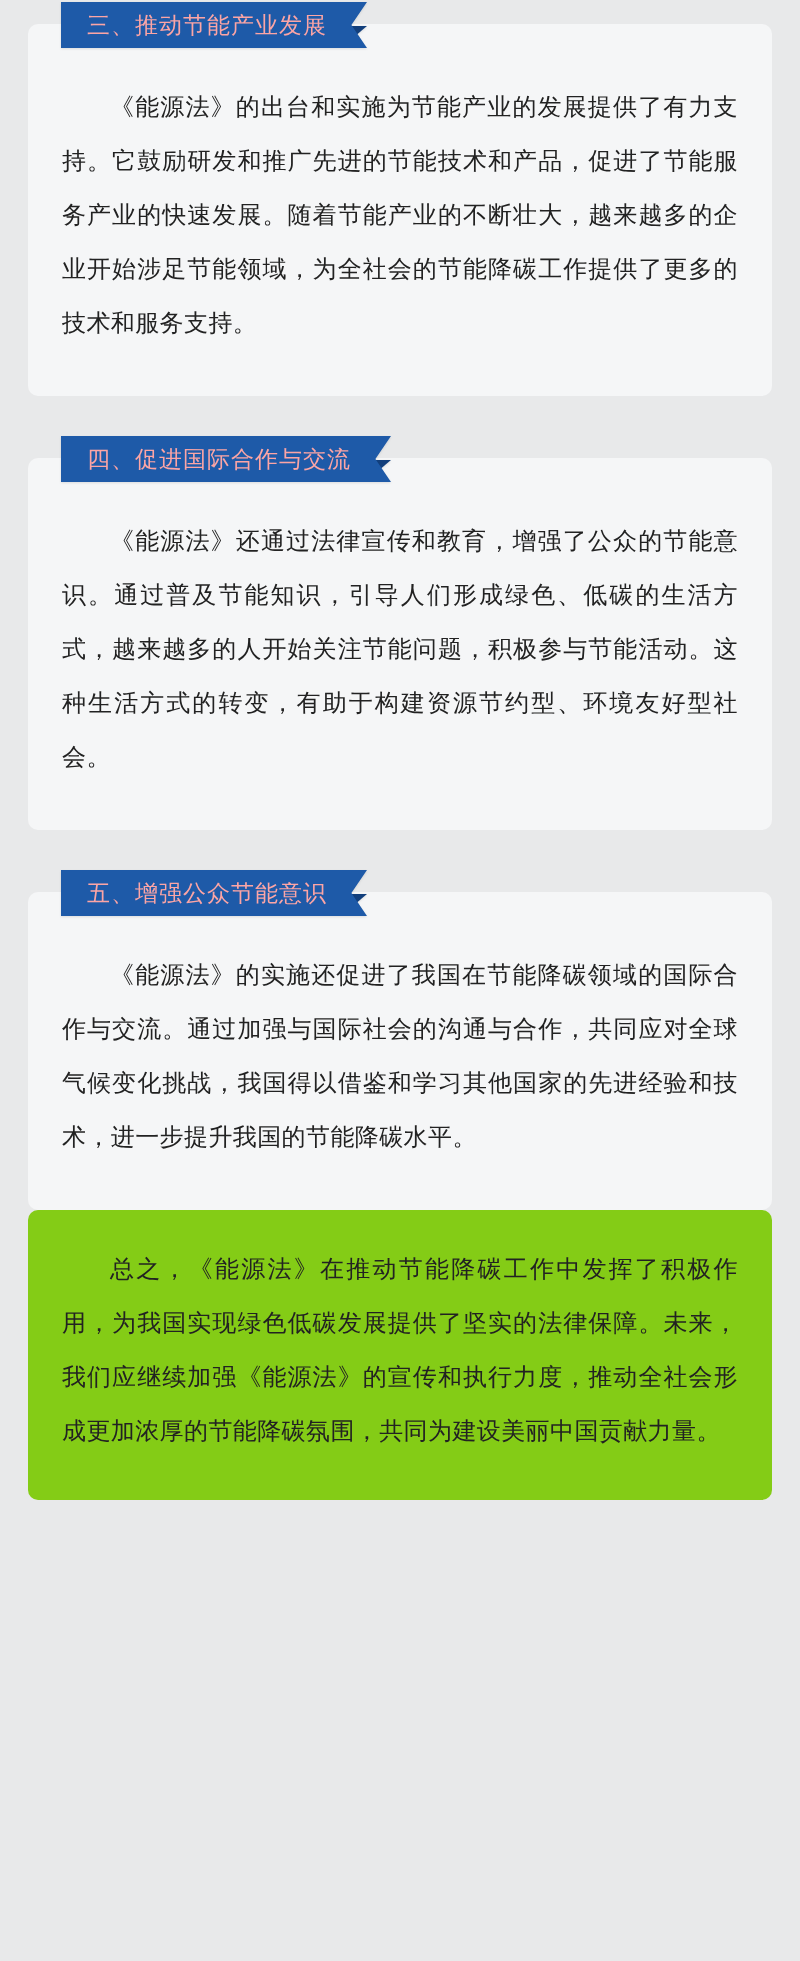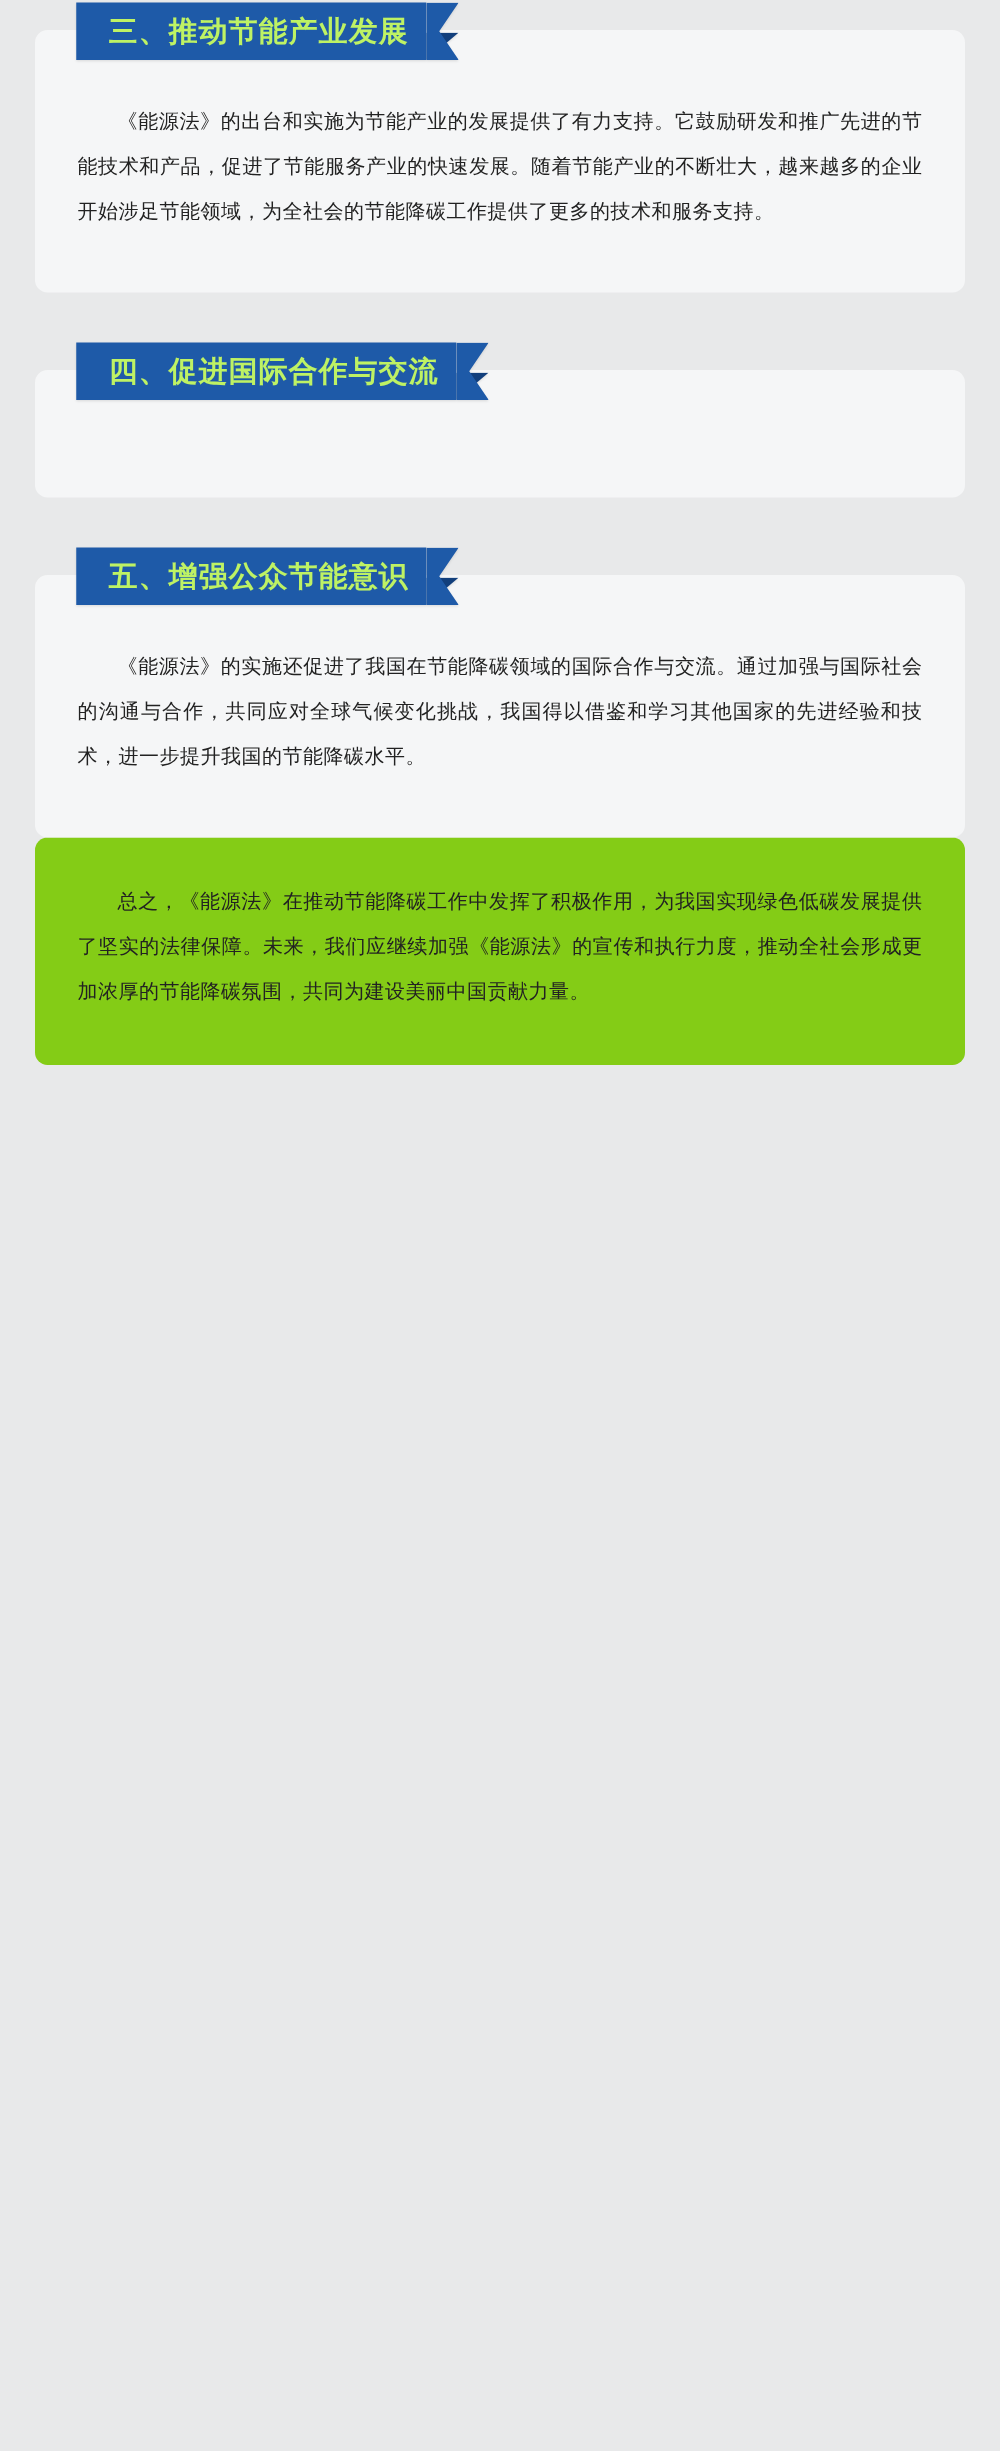--- a/index.html
+++ b/index.html
@@ -35,23 +35,23 @@
     position: absolute;
     top: -22px;
     left: 33px;
     height: 46px;
     display: flex;
     align-items: stretch;
     filter: drop-shadow(0 1px 1px rgba(0,0,0,0.10));
   }
   .ribbon-body {
     background: #1e5aa8;
-    color: #bef264;
+    color: #fca5a5;
     font-size: 23px;
-    font-weight: bold;
+    font-weight: normal;
     letter-spacing: 1px;
     display: flex;
     align-items: center;
     padding: 0 14px 0 26px;
     line-height: 1;
   }
   .ribbon-tail {
     width: 26px;
     background: #1e5aa8;
     clip-path: polygon(0 0, 100% 0, 40% 50%, 100% 100%, 0 100%);
@@ -62,21 +62,21 @@
     left: 100%;
     margin-left: -26px;
     width: 26px;
     height: 22px;
     background: #123f7c;
     clip-path: polygon(0 0, 100% 0, 0 100%);
     z-index: -1;
   }
 
   .para {
-    font-size: 16px;
+    font-size: 24px;
     line-height: 2.25;
     color: #222222;
     text-align: justify;
     text-indent: 0;
     letter-spacing: 0.4px;
     margin: 0;
   }
   .para.indent { text-indent: 2em; }
 
   .closing {
@@ -103,20 +103,21 @@
   </div>
 
   <div class="spacer"></div>
 
   <div class="section">
     <div class="ribbon">
       <span class="ribbon-body">四、促进国际合作与交流</span>
       <span class="ribbon-tail"></span>
       <span class="ribbon-shadow"></span>
     </div>
+    <p class="para indent">《能源法》还通过法律宣传和教育，增强了公众的节能意识。通过普及节能知识，引导人们形成绿色、低碳的生活方式，越来越多的人开始关注节能问题，积极参与节能活动。这种生活方式的转变，有助于构建资源节约型、环境友好型社会。</p>
   </div>
 
   <div class="spacer"></div>
 
   <div class="section">
     <div class="ribbon">
       <span class="ribbon-body">五、增强公众节能意识</span>
       <span class="ribbon-tail"></span>
       <span class="ribbon-shadow"></span>
     </div>

